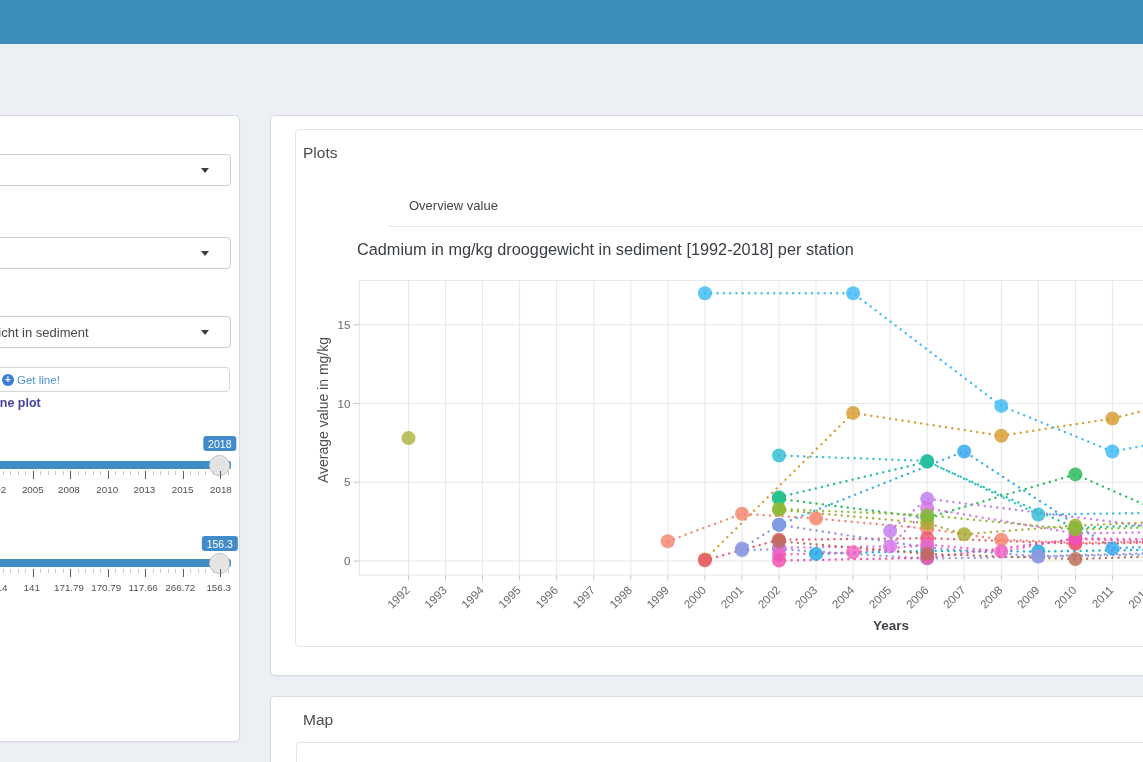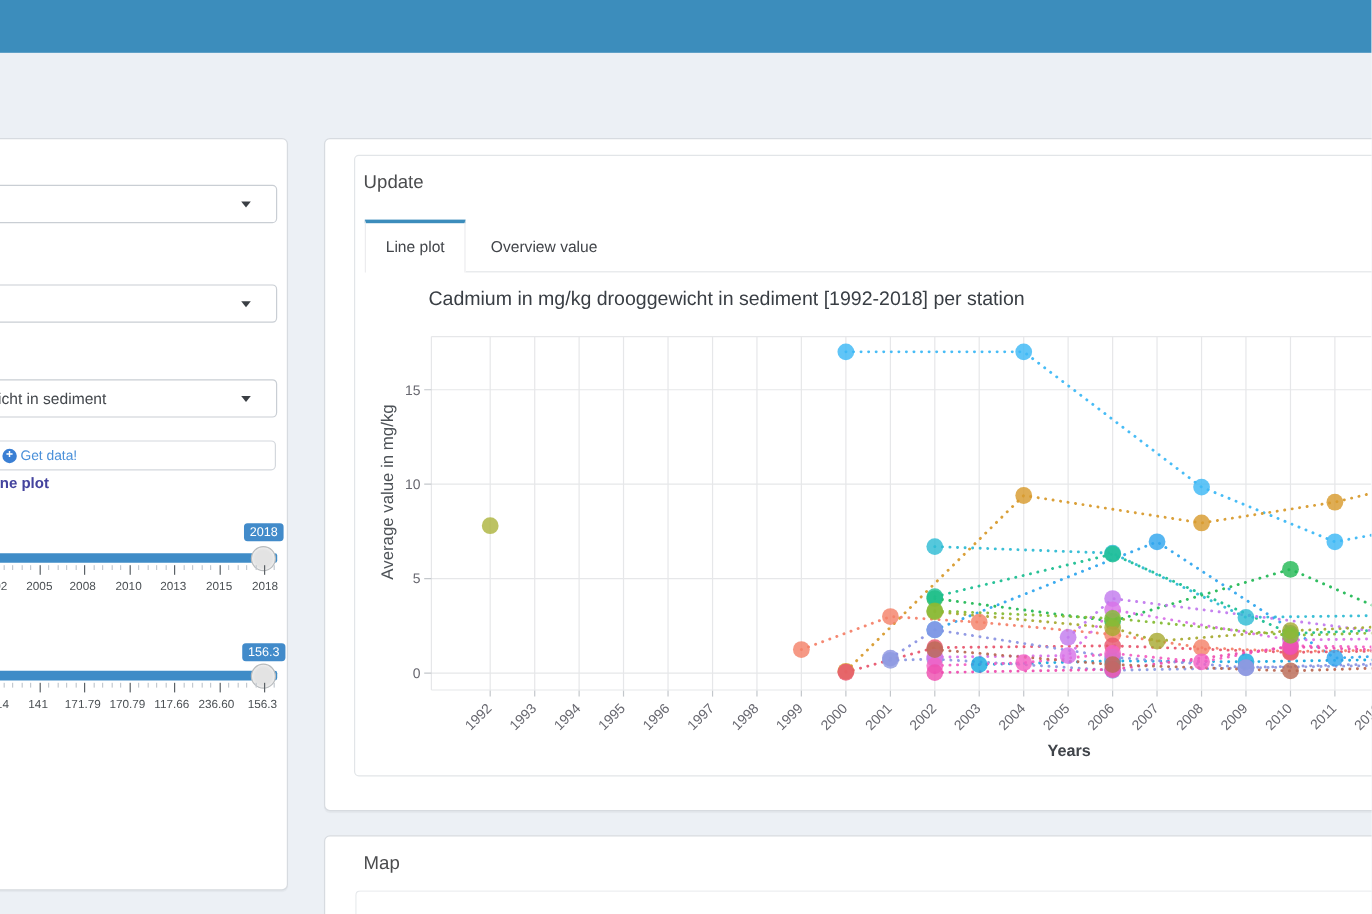--- a/index.html
+++ b/index.html
@@ -24,21 +24,21 @@
       </div>
     <div class="sel" style="top:121px">
         <div class="caret"></div>
       </div>
     <div class="sel" style="top:200px">
         <div class="tx">m in mg/kg drooggewicht in sediment</div>
         <div class="caret"></div>
       </div>
     <div class="abs" style="left:-20px;top:251px;width:279px;height:25px;border:1px solid #d4d8dd;border-radius:4px;background:#fff">
       <div class="abs" style="left:50px;top:5.5px;width:12px;height:12px;border-radius:50%;background:#3a7fd4;color:#fff;font-size:10px;line-height:11.5px;text-align:center;font-weight:bold">+</div>
-      <div class="abs" style="left:65px;top:6px;font-size:11.5px;color:#4a90d9">Get data!</div>
+      <div class="abs" style="left:65px;top:6px;font-size:11.5px;color:#4a90d9">Get line!</div>
     </div>
     <div class="abs" style="left:-24px;top:280px;font-size:12.5px;font-weight:bold;color:#44439e">Update line plot</div>
 
     <div class="svlab" style="left:248.8px;top:320px">2018</div>
     <div class="sbar" style="top:345px"></div>
     <div class="shandle" style="left:238.3px;top:338.8px"></div>
     <div class="abs" style="left:0;top:354.5px;width:270px;height:30px">
 
       <div class="tk" style="left:31.7px"></div>
       <div class="tk" style="left:39.2px"></div>
@@ -114,34 +114,31 @@
       <div class="tk" style="left:226.7px"></div>
       <div class="tk" style="left:234.2px"></div>
       <div class="tk" style="left:241.7px"></div>
       <div class="tkM" style="left:249.2px"></div>
       <div class="tk" style="left:256.7px"></div>
       <div class="tlab" style="left:-5.8px">97.14</div>
       <div class="tlab" style="left:30.8px">141</div>
       <div class="tlab" style="left:68.0px">171.79</div>
       <div class="tlab" style="left:105.2px">170.79</div>
       <div class="tlab" style="left:142.2px">117.66</div>
-      <div class="tlab" style="left:179.3px">236.60</div>
+      <div class="tlab" style="left:179.3px">266.72</div>
       <div class="tlab" style="left:217.7px">156.3</div>
     </div>
   </div>
 </div>
 
 <div class="card" style="left:270px;top:115px;width:960px;height:561px">
   <div style="position:relative;width:100%;height:100%">
     <div class="abs" style="left:24px;top:13px;width:921px;height:518px;border:1px solid #e2e5e8;border-radius:4px"></div>
-    <div class="abs" style="left:32px;top:28px;font-size:15.5px;color:#4b4c4e">Update</div>
+    <div class="abs" style="left:32px;top:28px;font-size:15.5px;color:#4b4c4e">Plots</div>
     <div class="abs" style="left:117px;top:110px;width:828px;height:1px;background:#e4e6e9"></div>
-    <div class="abs" style="left:33px;top:67px;width:84px;height:43.5px;background:#fff;border-top:3px solid #3c8dbc;border-left:1px solid #ececee;border-right:1px solid #ececee">
-      <div style="text-align:center;margin-top:11.5px;font-size:13px;color:#42454a">Line plot</div>
-    </div>
     <div class="abs" style="left:138px;top:82px;font-size:13px;color:#42454a">Overview value</div>
     <div class="abs" style="left:0;top:104px;width:945px;height:427px">
       <svg width="847" height="427" viewBox="0 0 847 427" style="position:absolute;left:25px;top:0px;font-family:'Liberation Sans',sans-serif">
 <rect x="63.5" y="60.5" width="783.5" height="294.5" fill="#fff"></rect>
 <line x1="112.5" y1="60.5" x2="112.5" y2="355.0" stroke="#e6e7e9" stroke-width="1"></line>
 <line x1="149.6" y1="60.5" x2="149.6" y2="355.0" stroke="#e6e7e9" stroke-width="1"></line>
 <line x1="186.6" y1="60.5" x2="186.6" y2="355.0" stroke="#e6e7e9" stroke-width="1"></line>
 <line x1="223.6" y1="60.5" x2="223.6" y2="355.0" stroke="#e6e7e9" stroke-width="1"></line>
 <line x1="260.7" y1="60.5" x2="260.7" y2="355.0" stroke="#e6e7e9" stroke-width="1"></line>
 <line x1="297.8" y1="60.5" x2="297.8" y2="355.0" stroke="#e6e7e9" stroke-width="1"></line>

